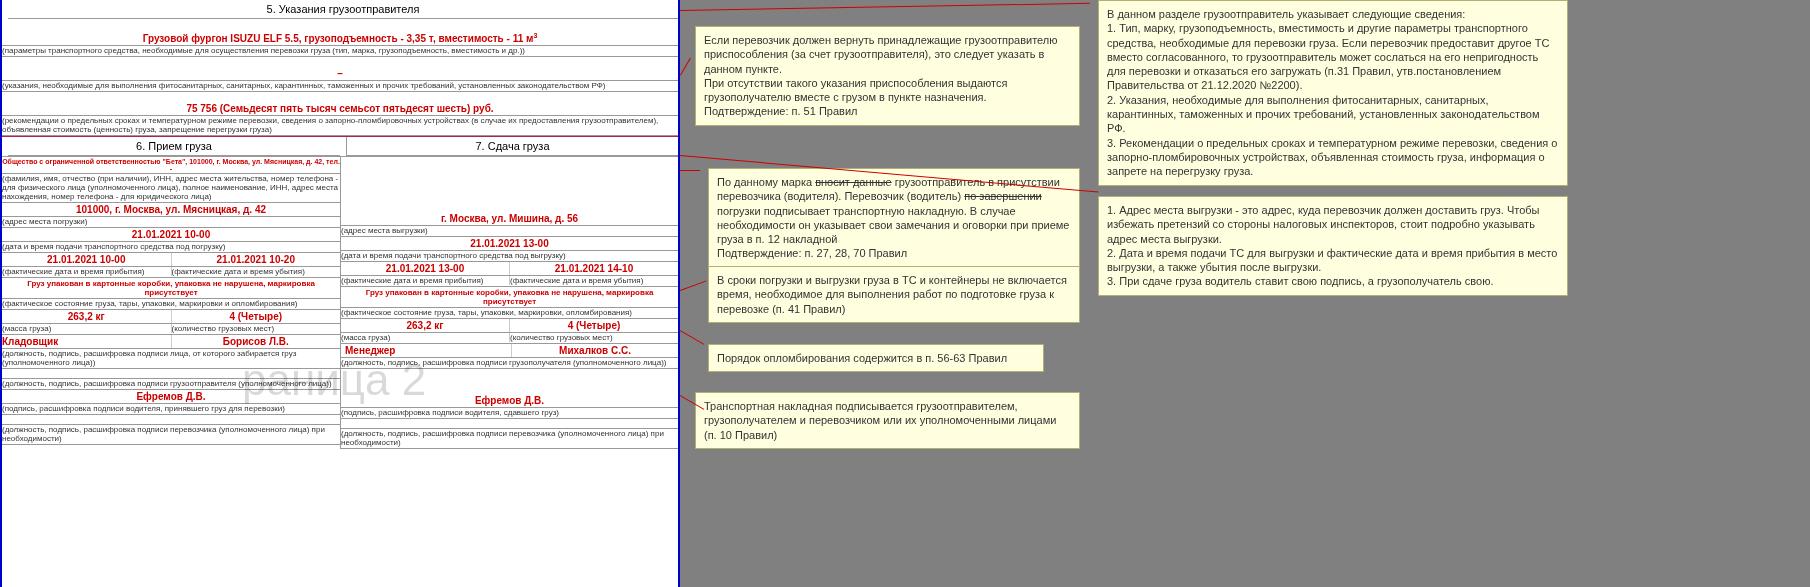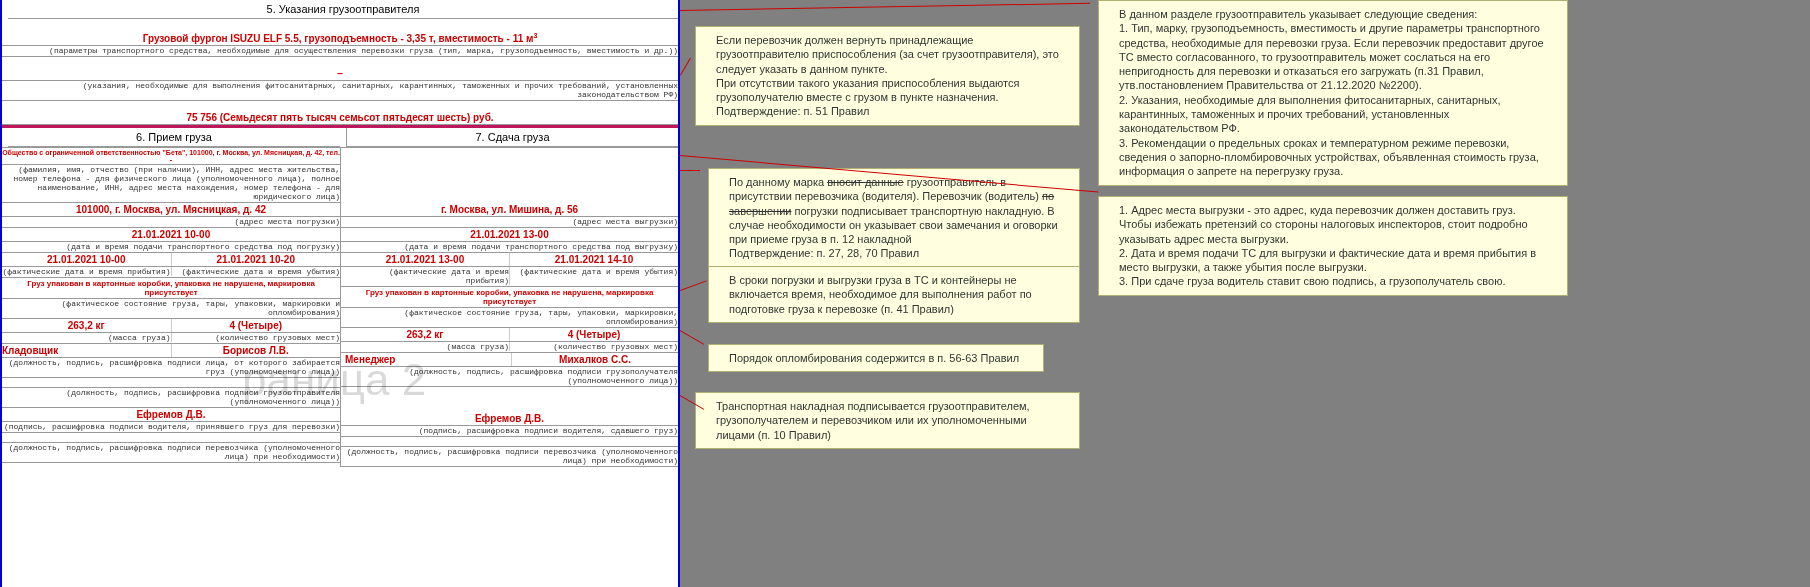--- a/index.html
+++ b/index.html
@@ -29,26 +29,25 @@
     margin-left: 6px;
   }
   .val {
     text-align: center;
     color: #cc0000;
     font-weight: bold;
     font-size: 10px;
     padding: 1px 0;
   }
   .cap {
-    text-align: right;
+    text-align: left;
     font-size: 8px;
     color: #333;
     border-bottom: 1px solid #999;
     padding-bottom: 1px;
-    font-family: Liberation Mono, monospace;
   }
   .twocol {
     display: flex;
     width: 100%;
   }
   .col {
     width: 50%;
     border-top: 1px solid #999;
   }
   .col + .col { border-left: 1px solid #999; }
@@ -70,21 +69,21 @@
     border-top: 1px solid #cc0000;
     transform-origin: 0 0;
     z-index: 5;
   }
   
   .note {
     position: absolute;
     background: #ffffe0;
     border: 1px solid #b0b070;
     font-size: 11px;
-    padding: 6px 20px;
+    padding: 6px 8px;
     line-height: 1.3;
     color: #333;
   }
   .note .strike { text-decoration: line-through; margin-top: 12px; }
   sup { font-size: 0.7em; }
 </style>
 </head>
 <body>
 
 <div class="doc">
@@ -93,22 +92,23 @@
   <div style="height:12px"></div>
   <div class="val under">
     <span>Грузовой фургон ISUZU ELF 5.5, грузоподъемность - 3,35 т, вместимость - 11 м</span><sup>3</sup>
   </div>
   <div class="cap">(параметры транспортного средства, необходимые для осуществления перевозки груза (тип, марка, грузоподъемность, вместимость и др.))</div>
   <div style="height:10px"></div>
   <div class="val under">–</div>
   <div class="cap">(указания, необходимые для выполнения фитосанитарных, санитарных, карантинных, таможенных и прочих требований, установленных законодательством РФ)</div>
   <div style="height:10px"></div>
   <div class="val under">75 756 (Семьдесят пять тысяч семьсот пятьдесят шесть) руб.</div>
-
-  <div class="twocol" style="border-top:3px solid #be185d">
+  <div class="cap">(рекомендации о предельных сроках и температурном режиме перевозки, сведения о запорно-пломбировочных устройствах (в случае их предоставления грузоотправителем), объявленная стоимость (ценность) груза, запрещение перегрузки груза)</div>
+
+  <div class="twocol" style="border-top:1px solid #be185d">
     <div class="col section-title" style="border-top:none">6. Прием груза</div>
     <div class="col section-title" style="border-top:none">7. Сдача груза</div>
   </div>
 
   <div class="twocol">
 
     <div class="col">
       <div class="val under" style="font-size:7px">Общество с ограниченной ответственностью "Бета", 101000, г. Москва, ул. Мясницкая, д. 42, тел. -</div>
       <div class="cap">(фамилия, имя, отчество (при наличии), ИНН, адрес места жительства, номер телефона - для физического лица (уполномоченного лица), полное наименование, ИНН, адрес места нахождения, номер телефона - для юридического лица)</div>
       <div class="val under">101000, г. Москва, ул. Мясницкая, д. 42</div>

